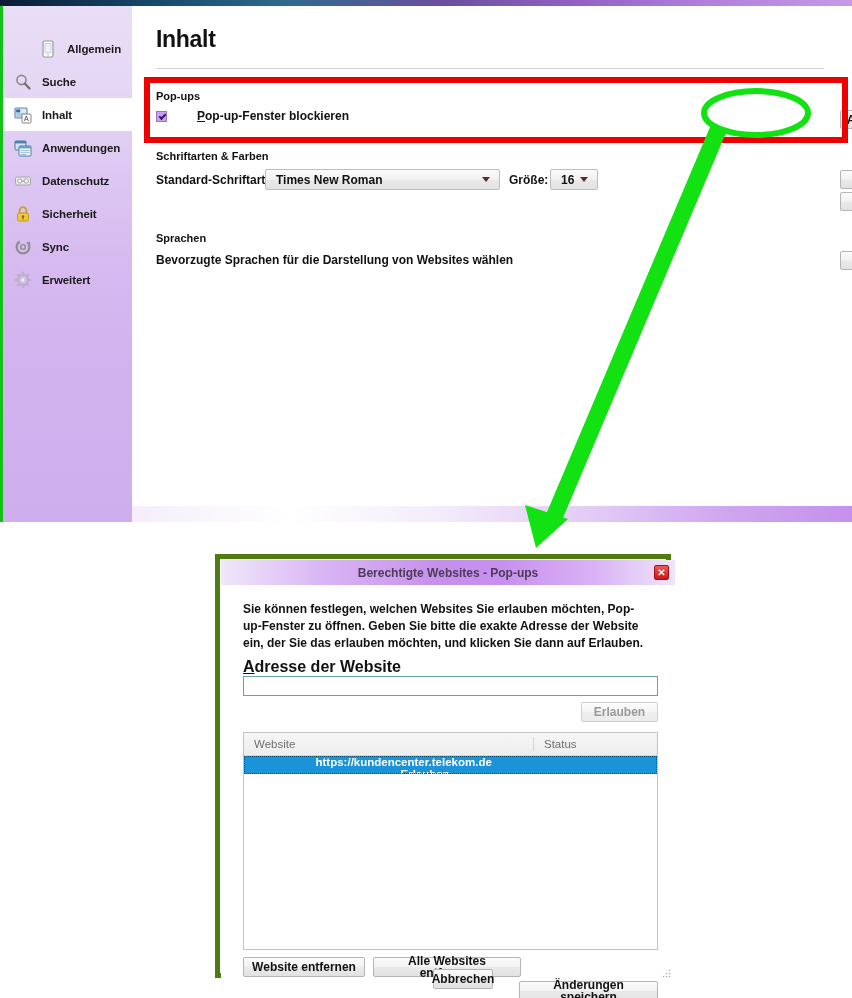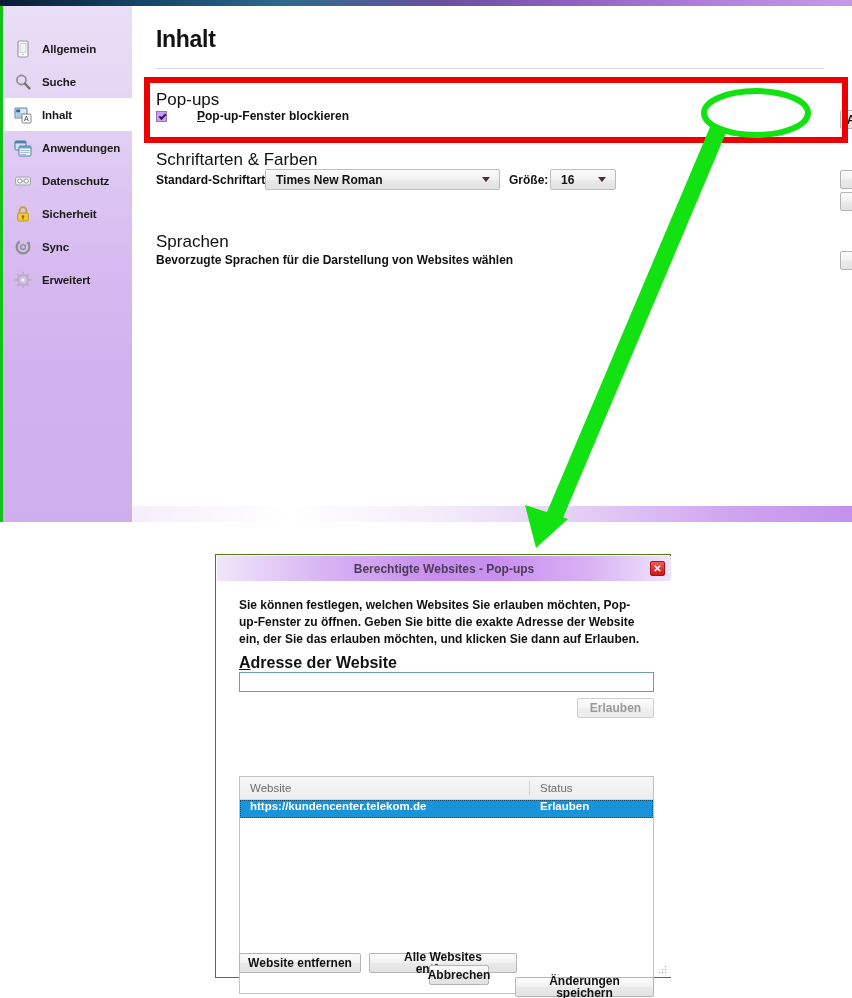--- a/index.html
+++ b/index.html
@@ -99,22 +99,22 @@
   }
   #title-rule {
     position: absolute;
     left: 24px; top: 62px;
     width: 668px; height: 1px;
     background: #d6d6d6;
   }
 
   .sec-head {
     position: absolute;
-    font-size: 17px;
-    font-weight: normal;
+    font-size: 11px;
+    font-weight: bold;
     color: #111;
   }
   .sec-text {
     position: absolute;
     font-size: 12px;
     font-weight: bold;
     color: #111;
   }
   .ul { text-decoration: underline; }
 
@@ -210,21 +210,21 @@
     width: 852px; height: 998px;
     pointer-events: none;
   }
 
   
   #dialog {
     position: absolute;
     left: 215px; top: 554px;
     width: 456px; height: 424px;
     background: #ffffff;
-    border: 1px solid #4d7c0f;
+    border: 5px solid #4d7c0f;
     box-sizing: border-box;
   }
   #dialog-titlebar {
     position: absolute;
     left: 1px; top: 1px;
     width: 454px; height: 25px;
     background: linear-gradient(90deg,#f0e7fa 0%, #d9b6f4 22%, #c78fec 48%,
                                 #c88ff0 62%, #d9b2f4 82%, #efe5fb 100%);
     display: flex;
     align-items: center;
@@ -292,43 +292,44 @@
     border-color: #cfcfcf;
     background: linear-gradient(180deg,#fcfcfc 0%,#f4f4f4 50%,#efefef 52%,#ebebeb 100%);
   }
   #site-list {
     position: absolute;
     left: 22px; top: 147px;
     width: 415px; height: 218px;
     border: 1px solid #c3c3c3;
     background: #ffffff;
     box-sizing: border-box;
-    margin-top: 48px;
   }
   #list-header {
     display: flex;
     height: 22px;
     background: linear-gradient(180deg,#f6f6f6 0%, #ededed 100%);
     border-bottom: 1px solid #d5d5d5;
     align-items: center;
   }
   .lh-cell {
     font-size: 11.5px;
     color: #6d6d6d;
     padding-left: 10px;
     box-sizing: border-box;
   }
   .lh-website { width: 290px; border-right: 1px solid #d5d5d5; height: 14px; line-height: 14px; }
   .lh-status  { width: 120px; height: 14px; line-height: 14px; }
   #list-row {
     display: flex;
     height: 18px;
+    align-items: center;
     background: #1a93d8;
     outline: 1px dotted #0d4e73;
     outline-offset: -1px;
+    flex-direction: column;
   }
   .lr-cell {
     font-size: 11.5px;
     font-weight: bold;
     color: #ffffff;
     padding-left: 10px;
     box-sizing: border-box;
   }
   .lr-website { width: 290px; }
   .lr-status  { width: 120px; }
@@ -348,21 +349,21 @@
 <body>
 
 <div id="top-strip"></div>
 
 <div id="prefs-window">
   <div id="prefs-bg"></div>
   <div id="prefs-left-border"></div>
 
   <div id="sidebar">
 
-    <div class="side-item" style="top:26px;">
+    <div class="side-item" style="top:26px;margin-left:25px;">
       <span class="side-icon">
         <svg viewBox="0 0 20 20" width="20" height="20">
           <rect x="5" y="2" width="10" height="16" rx="1.5" fill="#fcfcfc" stroke="#9a9a9a" stroke-width="1.2"></rect>
           <rect x="7" y="4.5" width="6" height="9" fill="#eef2f6" stroke="#c3ccd4" stroke-width="0.8"></rect>
           <circle cx="10" cy="15.6" r="0.9" fill="#b0b8c0"></circle>
         </svg>
       </span>
       <span class="side-label">Allgemein</span>
     </div>
 
@@ -483,21 +484,21 @@
 
     <div class="sec-text" style="left:24px; top:167px;">Standard-Schriftart:</div>
 
     <div class="combo" id="font-combo" style="left:133px; top:163px; width:235px; height:21px;">
       <span class="combo-text">Times New Roman</span>
       <span class="arrow"></span>
     </div>
 
     <div class="sec-text" style="left:377px; top:167px;">Größe:</div>
 
-    <div class="combo" id="size-combo" style="left:418px; top:163px; width:66px; height:21px;">
+    <div class="combo" id="size-combo" style="left:418px; top:163px; width:48px; height:21px;">
       <span class="combo-text">16</span>
       <span class="arrow"></span>
     </div>
 
     <div class="btn btn-abs" id="btn-advanced" style="left:708px; top:164px; width:94px; height:19px;">
       
     </div>
 
     <div class="btn btn-abs" id="btn-colors" style="left:708px; top:186px; width:94px; height:19px;">
       

